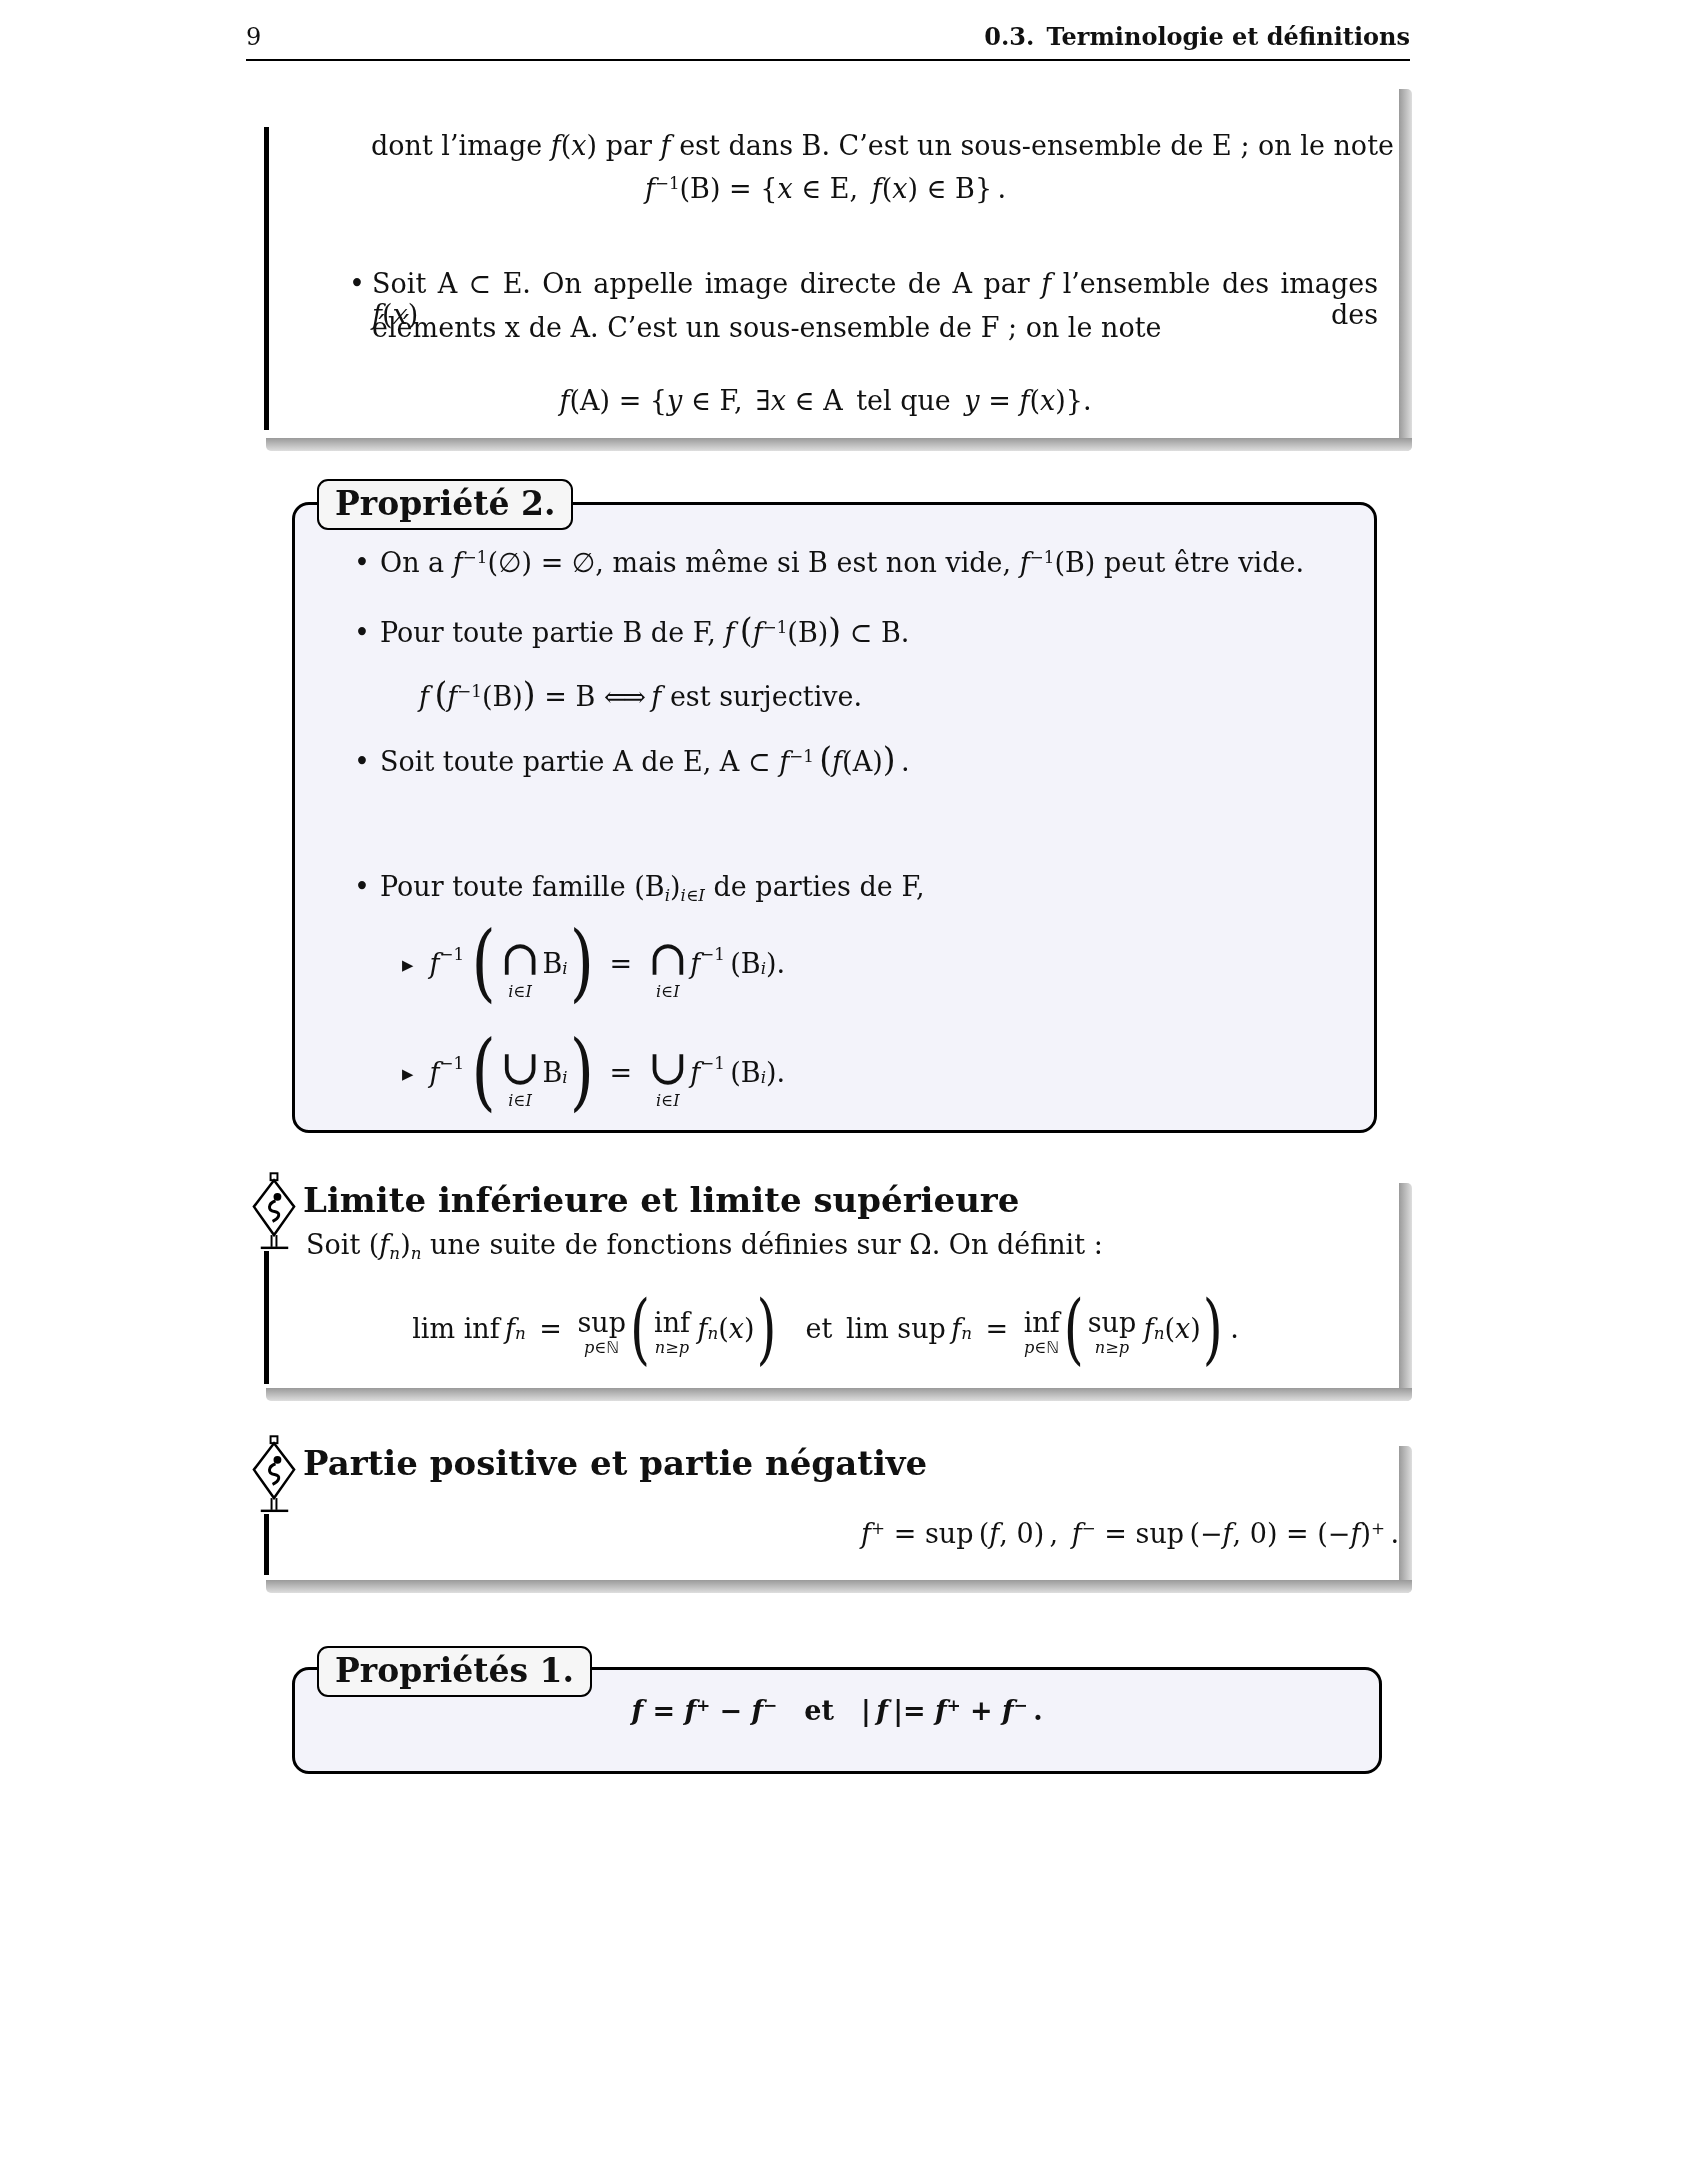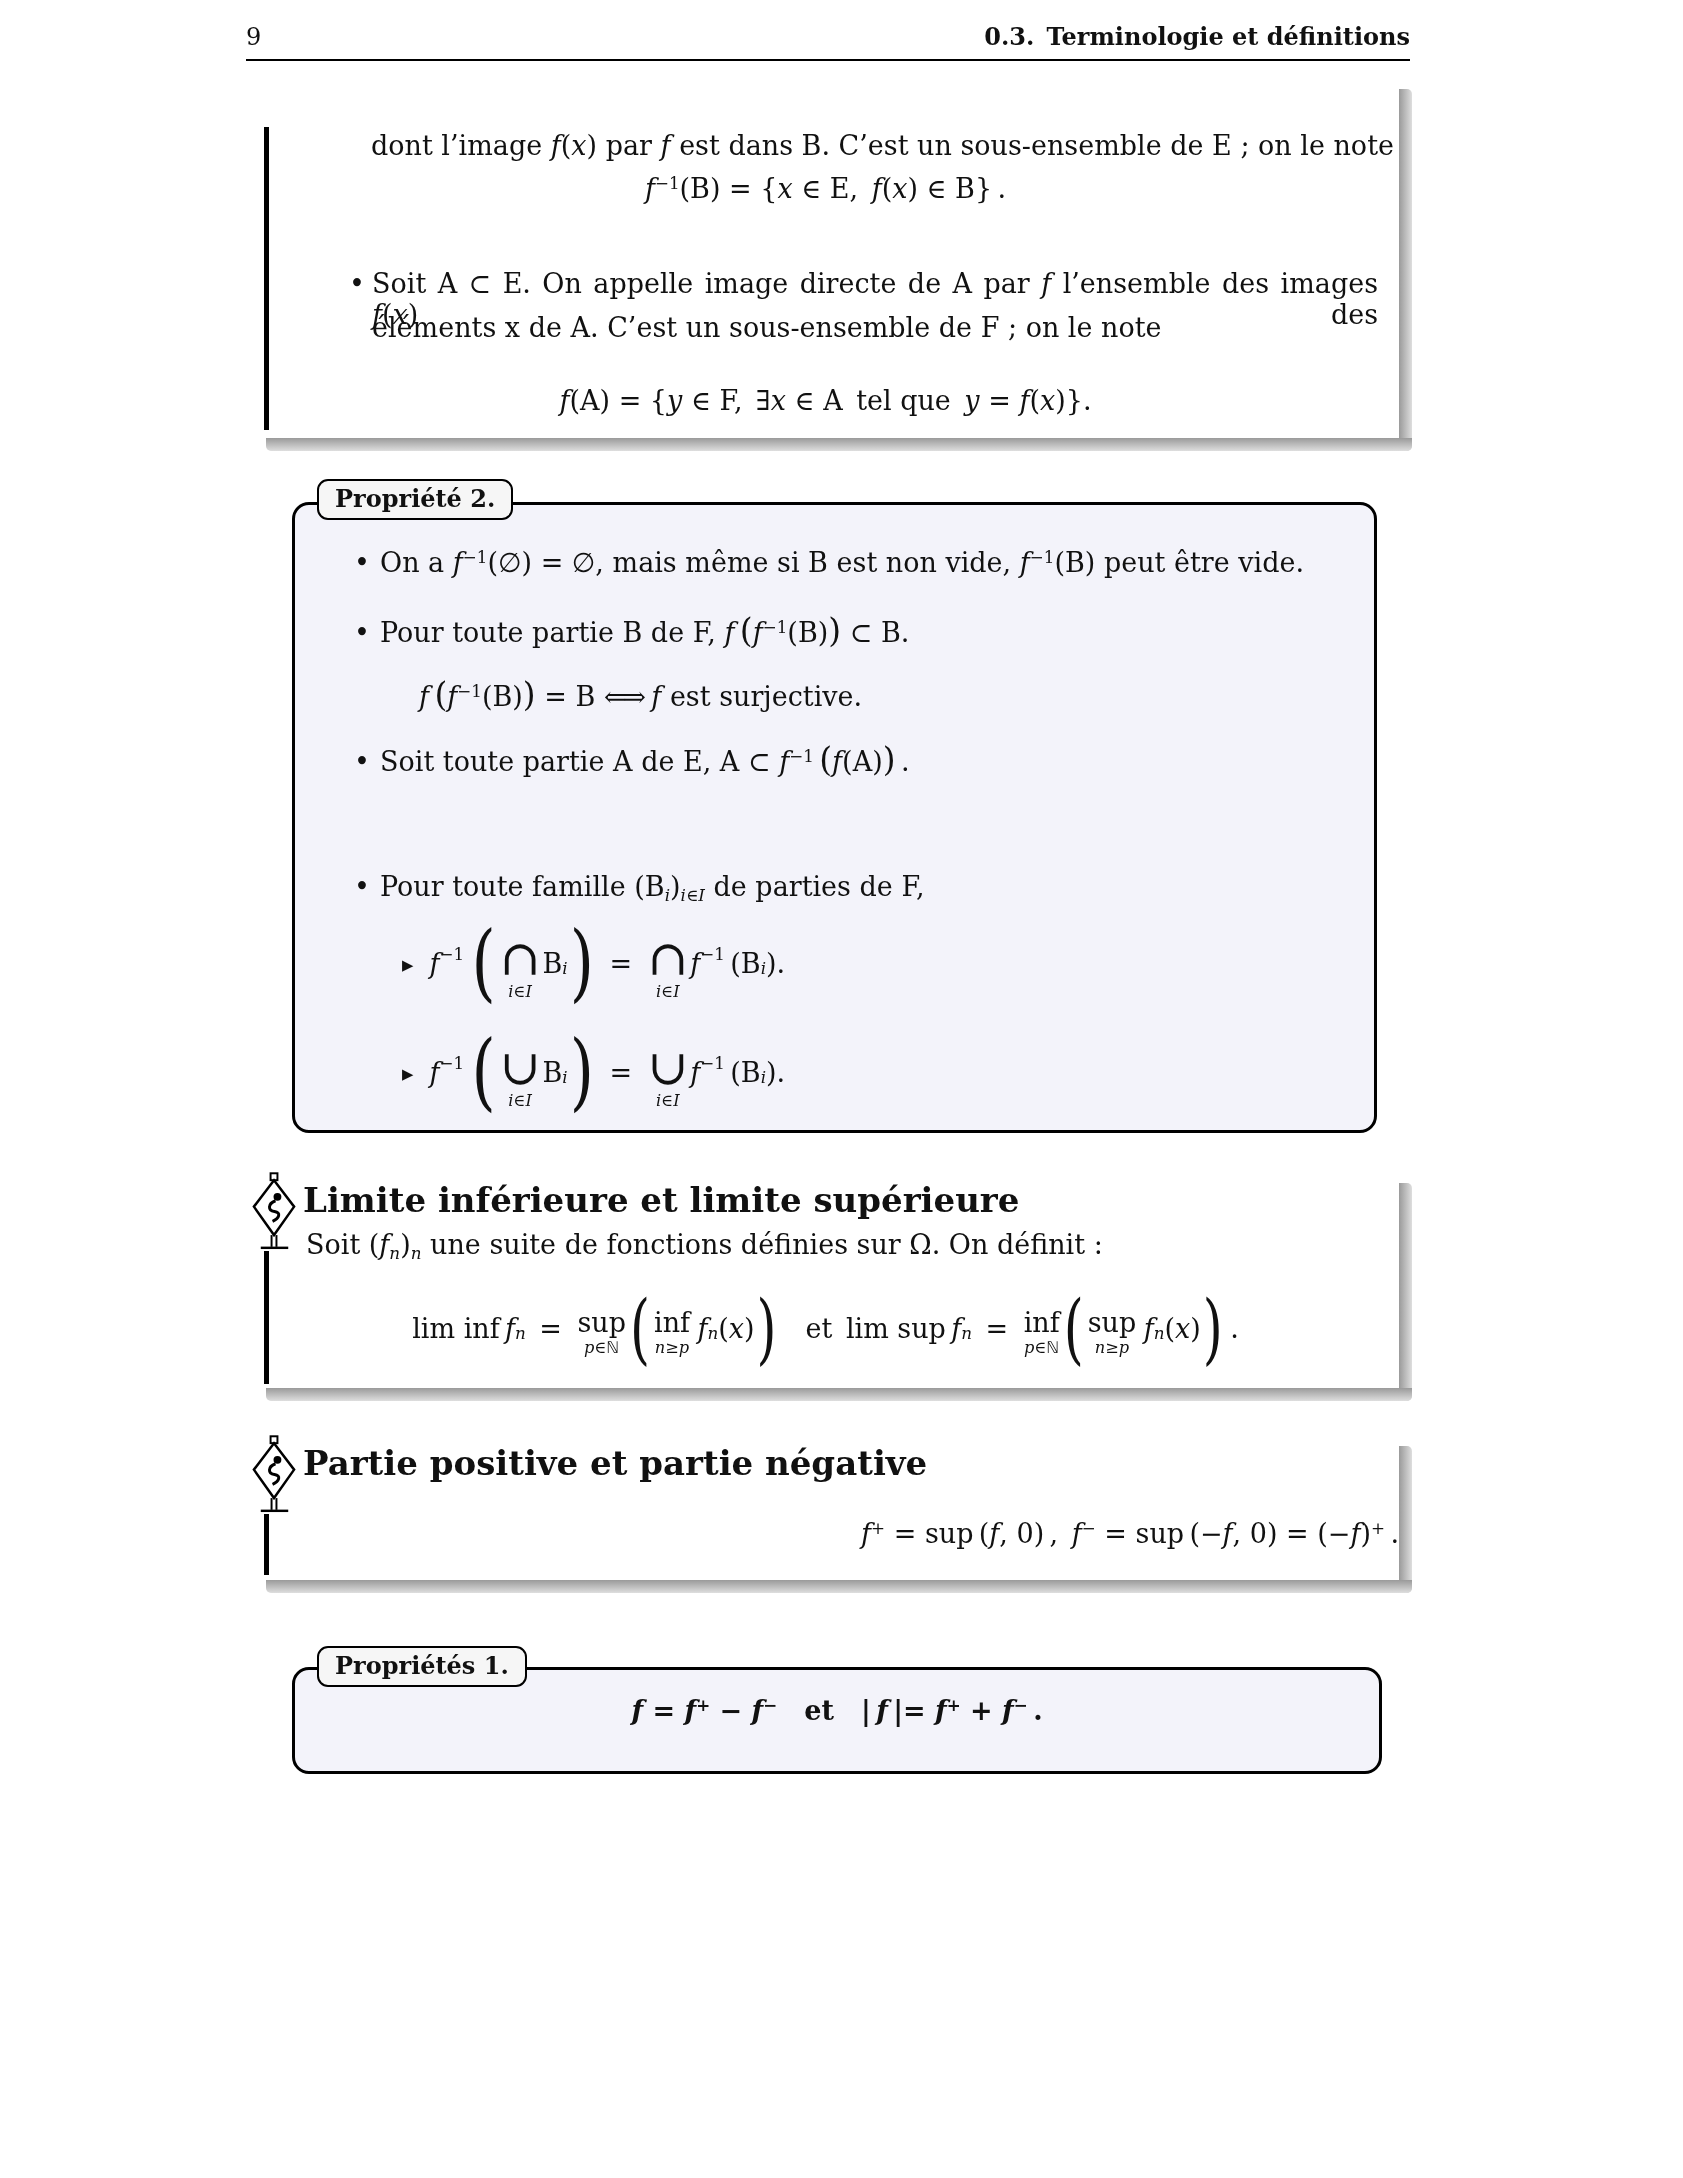--- a/index.html
+++ b/index.html
@@ -18,21 +18,21 @@
   .shbox::before{content:"";position:absolute;top:15px;right:-13px;bottom:-13px;width:13px;
     background:linear-gradient(to right,#9a9a9a,#dedede);border-radius:0 5px 5px 0;}
   .shbox::after{content:"";position:absolute;left:14px;right:-13px;bottom:-13px;height:13px;
     background:linear-gradient(to bottom,#9a9a9a,#dedede);border-radius:0 0 5px 5px;}
 
   .leftbar{position:absolute;width:5px;background:#000;}
 
   
   .propbox{position:absolute;background:#f3f3fa;border:3px solid #000;border-radius:17px;}
   .boxlabel{position:absolute;background:#f6f6f6;border:2px solid #000;border-radius:11px;
-            padding:3px 16px 5px 16px;font-weight:bold;font-size:24px;white-space:nowrap;}
+            padding:3px 16px 5px 16px;font-weight:bold;font-size:33px;white-space:nowrap;}
 
   .line{position:absolute;white-space:nowrap;}
   .fm{position:absolute;left:0;right:0;text-align:center;white-space:nowrap;}
   .fm-flex{position:absolute;left:0;right:0;display:flex;justify-content:center;align-items:center;}
   .mflex{display:flex;align-items:center;}
   .brow{position:absolute;white-space:nowrap;}
   .dot{display:inline-block;width:26px;}
   .just{position:absolute;width:1006px;text-align:justify;text-align-last:justify;}
   .trirow{position:absolute;display:flex;align-items:center;}
   .tri{font-size:0.55em;margin-right:16px;position:relative;top:1px;}

